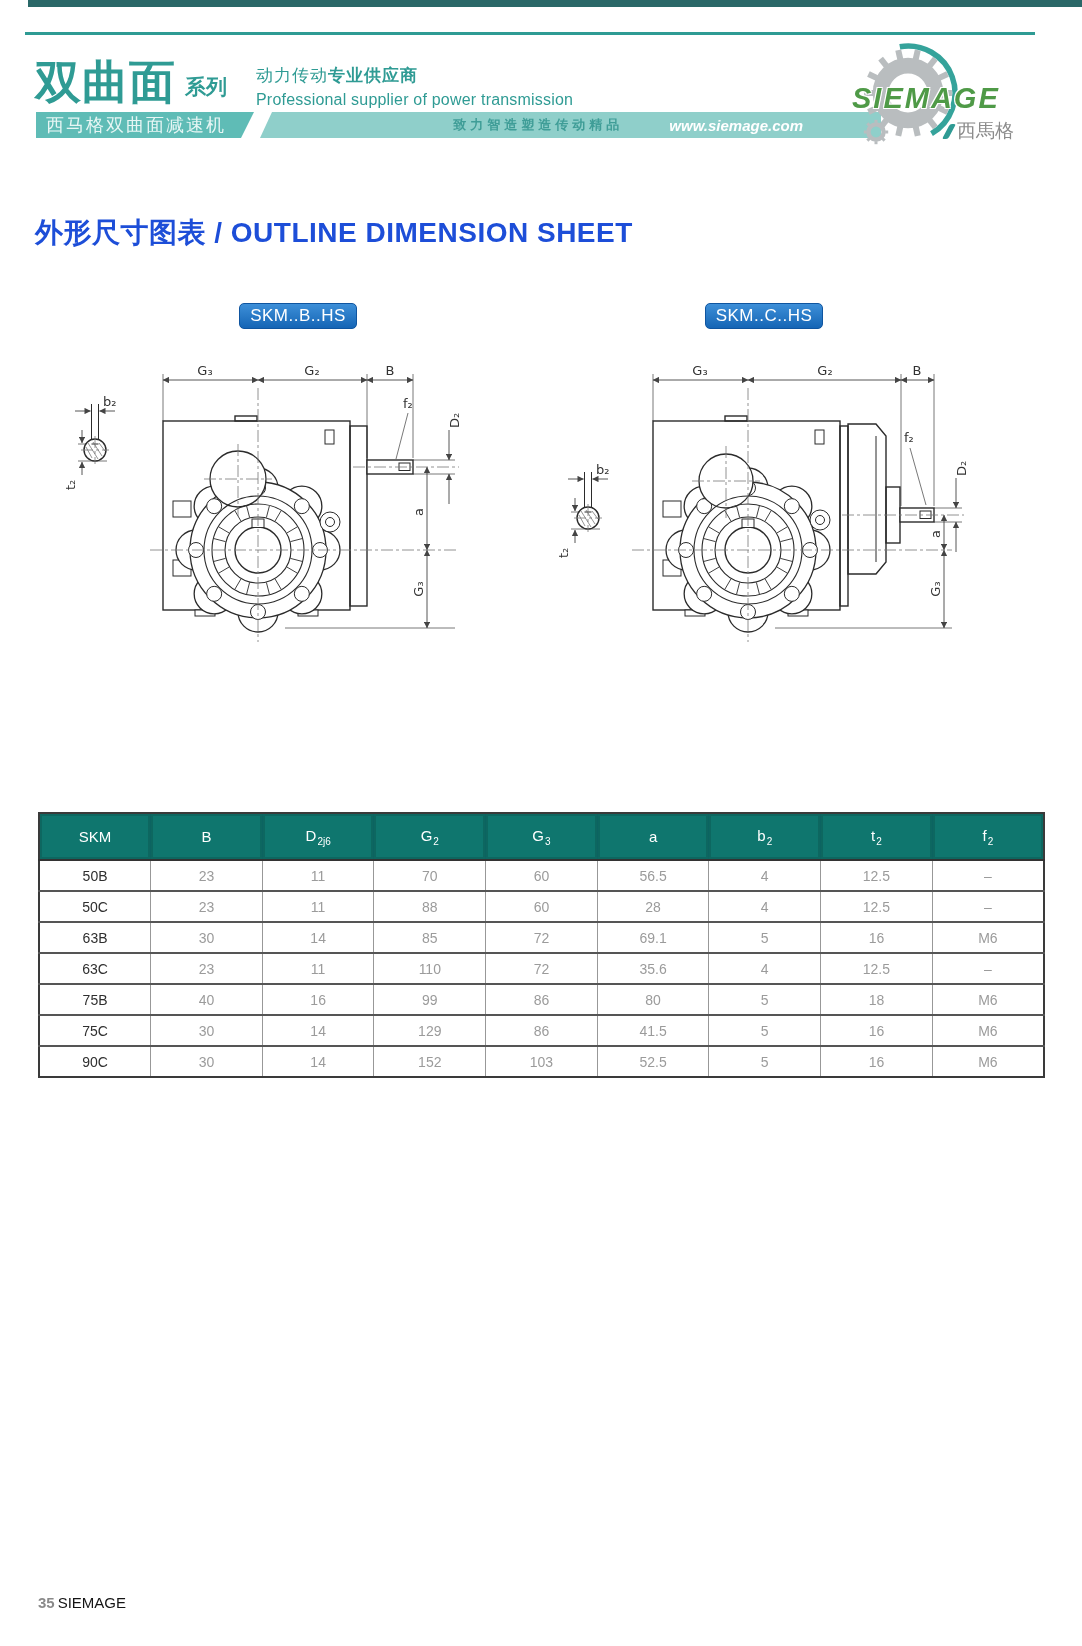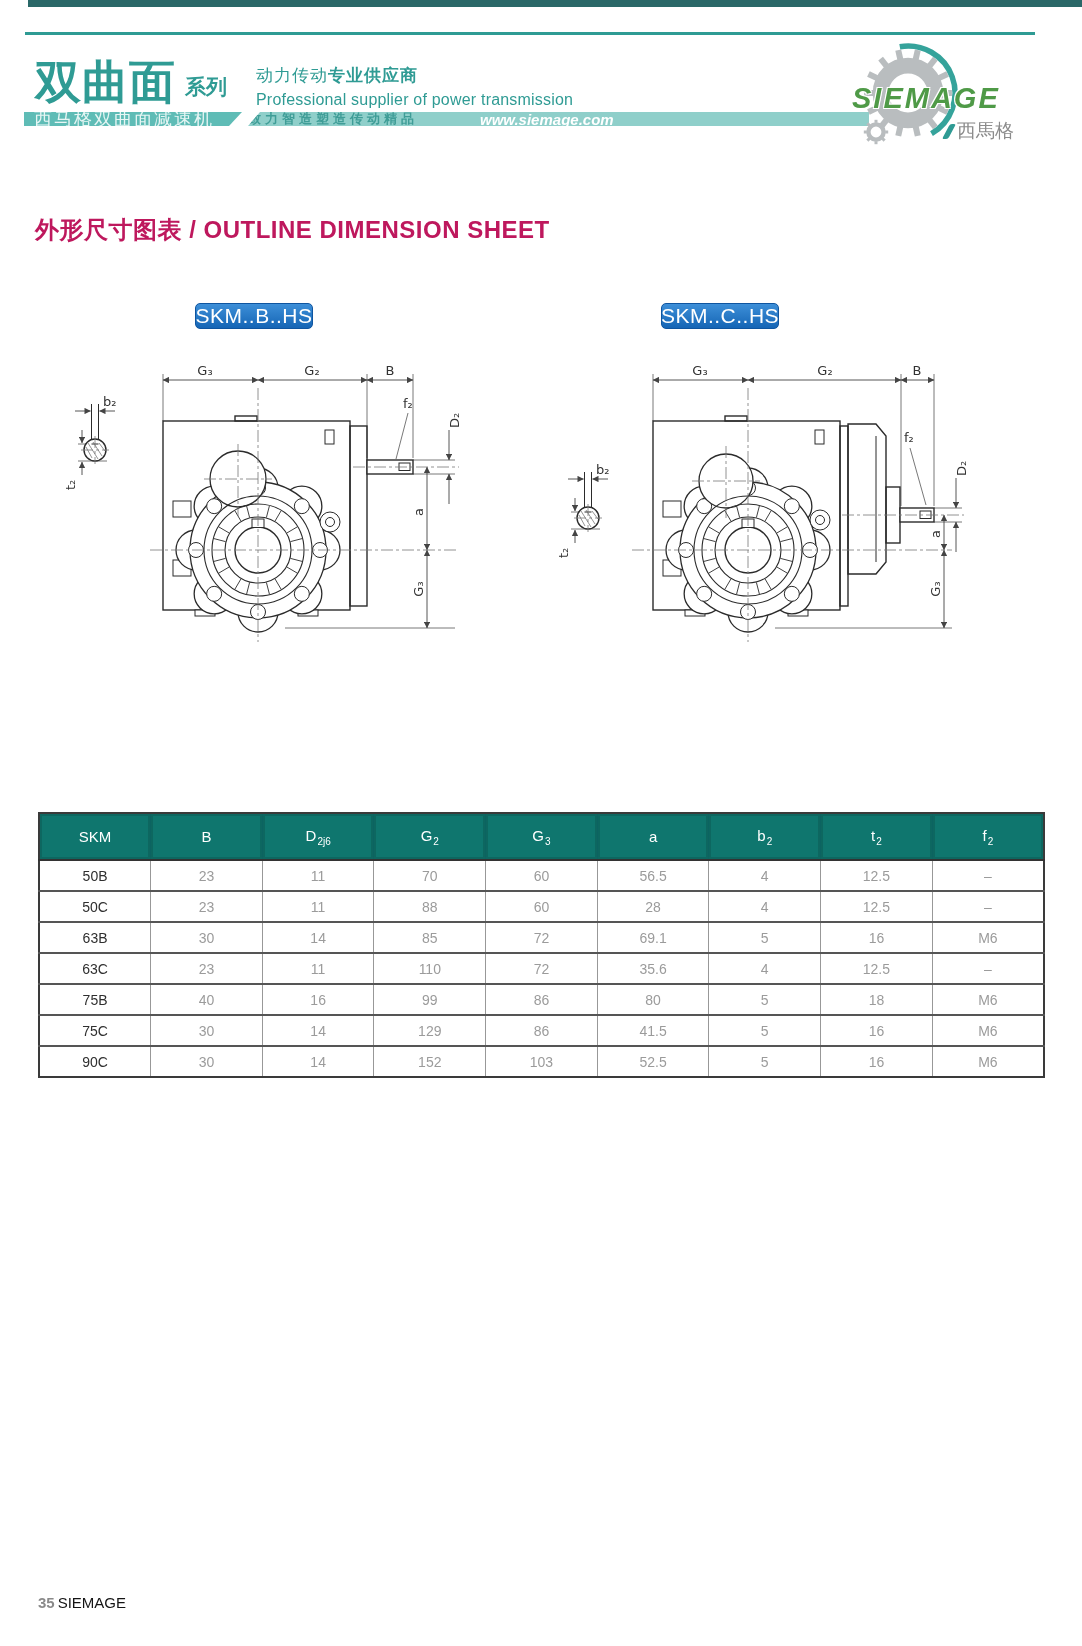--- a/index.html
+++ b/index.html
@@ -9,43 +9,43 @@
   
   .topbar { position:absolute; left:28px; right:0; top:0; height:7px; background:#2A6868; }
   .rule   { position:absolute; left:25px; top:32px; width:1010px; height:3px; background:#2F9B94; }
   .series { position:absolute; left:35px; top:58px; display:flex; align-items:flex-end; gap:9px; color:#2F9B94; }
   .series-main { font-size:46px; font-weight:bold; line-height:1.05; letter-spacing:1px; }
   .series-suffix { font-size:21px; font-weight:bold; padding-bottom:5px; }
   .supplier { position:absolute; left:256px; top:64px; color:#2F9B94; }
   .supplier-cn { font-size:17px; letter-spacing:1px; }
   .supplier-cn b { font-weight:bold; }
   .supplier-en { font-size:16px; margin-top:4px; letter-spacing:0.2px; }
-  .banner { position:absolute; left:24px; top:112px; width:845px; height:14px; display:flex; }
+  .banner { position:absolute; left:36px; top:112px; width:845px; height:26px; display:flex; }
   .banner-left { width:218px; background:#5FBCB6; color:#E7F6F4; font-size:18px; letter-spacing:2px;
     display:flex; align-items:center; padding-left:10px;
     clip-path:polygon(0 0,100% 0,calc(100% - 13px) 100%,0 100%); }
   .banner-right { flex:1; margin-left:6px; background:#8FCFCA; display:flex; align-items:center;
-    justify-content:flex-start; gap:62px; padding-right:78px;
+    justify-content:flex-end; gap:46px; padding-right:78px;
     clip-path:polygon(12px 0,100% 0,100% 100%,0 100%); }
   .slogan { color:#3F9D97; font-size:13px; letter-spacing:4px; font-weight:bold; }
   .url { color:#ffffff; font-size:15px; font-weight:bold; font-style:italic; }
   .logo { position:absolute; left:830px; top:38px; width:252px; height:112px; }
   .logo-gear { position:absolute; left:18px; top:0; }
   .logo-word { position:absolute; left:22px; top:44px; font-size:29px; font-weight:bold; font-style:italic;
     color:#4F9A47; letter-spacing:2px; text-shadow:1px 1px 0 #fff,-1px -1px 0 #fff,1px -1px 0 #fff,-1px 1px 0 #fff; }
   .logo-cn { position:absolute; left:116px; top:80px; font-size:19px; color:#8C8C8C; display:flex; align-items:center; }
   .leaf { width:6px; height:15px; background:#2F9B94; transform:skewX(-28deg); border-radius:2px;
     display:inline-block; margin-right:5px; }
 
-  .section-title { position:absolute; left:35px; top:214px; font-size:24px; font-weight:bold;
-    color:#be185d; letter-spacing:0.5px; }
+  .section-title { position:absolute; left:35px; top:214px; font-size:28px; font-weight:bold;
+    color:#1d4ed8; letter-spacing:0.5px; }
 
   .badge { position:absolute; top:303px; width:118px; height:26px; border-radius:5px;
     background:linear-gradient(#3D8FD8,#1565B5); border:1px solid #0F55A0; color:#fff;
-    font-size:21px; display:flex; align-items:center; justify-content:center; letter-spacing:0.5px; }
+    font-size:17px; display:flex; align-items:center; justify-content:center; letter-spacing:0.5px;margin-left:44px; }
   .badge-b { left:195px; }
   .badge-c { left:661px; }
 
   .drawing { position:absolute; top:338px; }
   #dB { left:55px; width:420px; height:310px; }
   #dC { left:520px; width:450px; height:310px; }
 
   .obj  { fill:none; stroke:#2b2b2b; stroke-width:1.4; }
   .obj2 { fill:#ffffff; stroke:#2b2b2b; stroke-width:1; }
   .objw { fill:#ffffff; stroke:#2b2b2b; stroke-width:1.4; }

